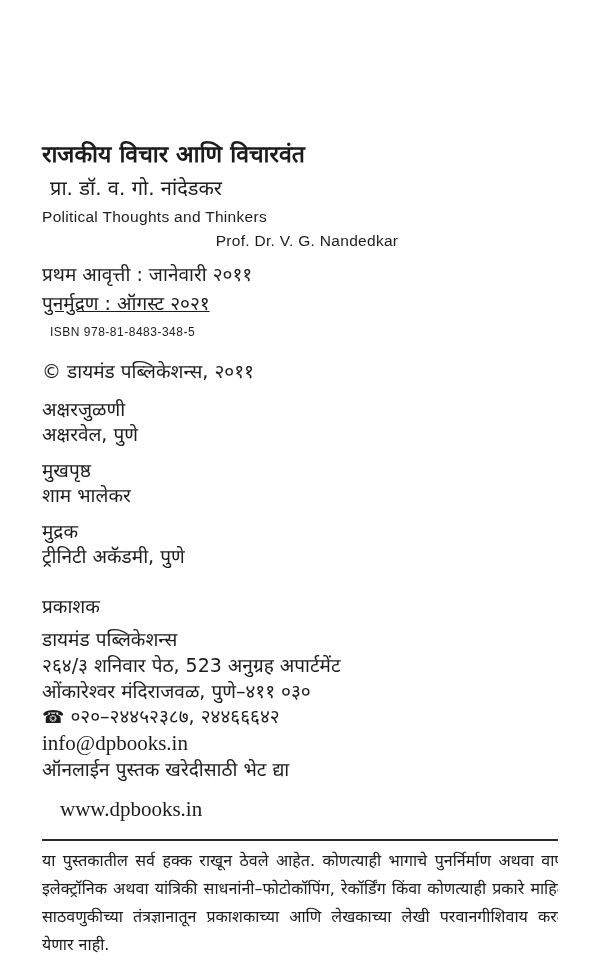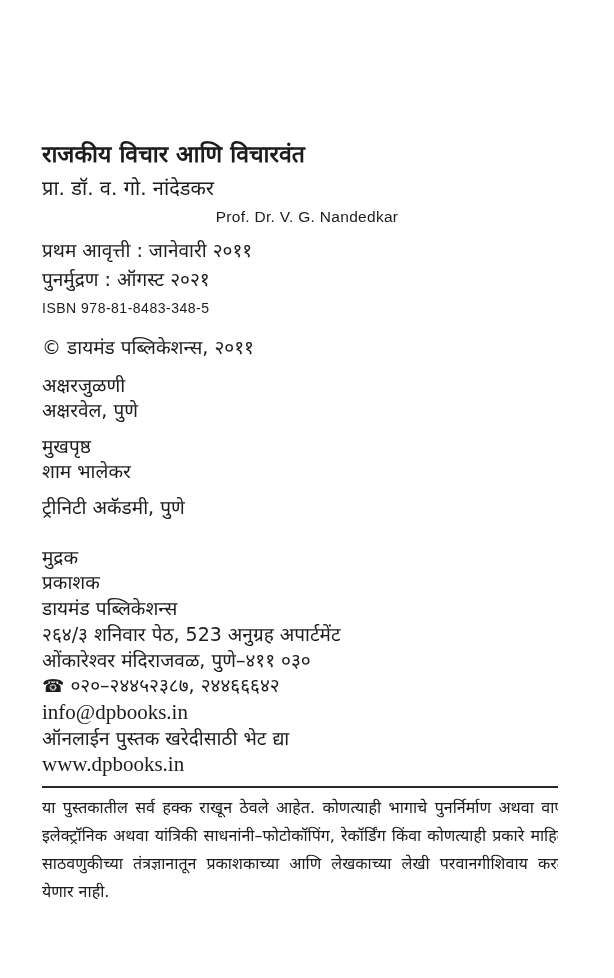--- a/index.html
+++ b/index.html
@@ -25,55 +25,55 @@
   }
   .title-mr {
     font-size: 23px;
     line-height: 27px;
     font-weight: bold;
     margin: 0 0 9px 0;
   }
   .author-mr {
     font-size: 20px;
     line-height: 22px;
-    margin: 0 0 9px 0;
+    margin: 0 0 9px 8px;
   }
   .en-line {
     font-family: "Liberation Sans", sans-serif;
     font-size: 15.5px;
     line-height: 18px;
     margin: 0 0 6px 0;
     letter-spacing: 0.3px;
   }
   .en-line.last {
     margin-bottom: 13px;
     text-align: center;
   }
   .mr-line {
     font-size: 19px;
     line-height: 23px;
     margin: 0 0 6px 0;
   }
-  .edition-2 { margin-bottom: 9px; }
+  .edition-2 { margin-bottom: 9px; text-decoration: underline; }
   .isbn-line {
     font-family: "Liberation Sans", sans-serif;
-    font-size: 14px;
+    font-size: 12px;
     line-height: 17px;
     letter-spacing: 0.5px;
-    margin: 0 0 19px 0;
+    margin: 0 0 19px 8px;
   }
   .copyright-line {
     font-size: 19px;
     line-height: 22px;
     margin: 0 0 16px 0;
   }
   .credit-role { margin-bottom: 2px; }
   .credit-name { margin-bottom: 13px; }
   .credit-name.last-credit { margin-bottom: 27px; }
-  .pub-label { margin-bottom: 3px; }
+  .pub-label { margin-bottom: 10px; }
   .pub-line { margin-bottom: 3px; }
   .phone-line {
     font-size: 19px;
     line-height: 21px;
     margin: 3px 0 4px 0;
   }
   .phone-icon {
     font-size: 18px;
     margin-right: 6px;
   }
@@ -85,21 +85,21 @@
   }
   .online-line {
     font-size: 19px;
     line-height: 22px;
     margin: 0 0 4px 0;
   }
   .website-line {
     font-family: "Liberation Serif", serif;
     font-size: 21px;
     line-height: 23px;
-    margin: 0;
+    margin: 18px;
   }
   .rights-divider {
     border: none;
     border-top: 2px solid #2a2a2a;
     margin: 10px 0 0 0;
     width: 528px;
   }
   .rights-notice {
     margin: 6px 0 0 0;
     font-size: 16px;
@@ -110,42 +110,43 @@
 </style>
 </head>
 <body>
 
 <div class="page">
   <div class="content">
 
     <div class="title-mr">राजकीय विचार आणि विचारवंत</div>
     <div class="author-mr">प्रा. डॉ. व. गो. नांदेडकर</div>
 
+    <div class="en-line">Political Thoughts and Thinkers</div>
     <div class="en-line last">Prof. Dr. V. G. Nandedkar</div>
 
     <div class="mr-line">प्रथम आवृत्ती : जानेवारी २०११</div>
     <div class="mr-line edition-2">पुनर्मुद्रण : ऑगस्ट २०२१</div>
 
     <div class="isbn-line">ISBN 978-81-8483-348-5</div>
 
     <div class="copyright-line">© डायमंड पब्लिकेशन्स, २०११</div>
 
     <div>
       <div class="mr-line credit-role">अक्षरजुळणी</div>
       <div class="mr-line credit-name">अक्षरवेल,  पुणे</div>
     </div>
 
     <div>
       <div class="mr-line credit-role">मुखपृष्ठ</div>
       <div class="mr-line credit-name">शाम  भालेकर</div>
     </div>
 
     <div>
+      <div class="mr-line credit-role">मुद्रक</div>
       <div class="mr-line credit-name last-credit">ट्रीनिटी अकॅडमी,  पुणे</div>
-      <div class="mr-line credit-role">मुद्रक</div>
     </div>
 
     <div>
       <div class="mr-line pub-label">प्रकाशक</div>
       <div class="mr-line pub-line">डायमंड पब्लिकेशन्स</div>
       <div class="mr-line pub-line">२६४/३ शनिवार पेठ, 523 अनुग्रह अपार्टमेंट</div>
       <div class="mr-line pub-line">ओंकारेश्वर मंदिराजवळ, पुणे–४११ ०३०</div>
       <div class="phone-line">
         <span class="phone-icon">☎</span><span>०२०–२४४५२३८७, २४४६६६४२</span>
       </div>

